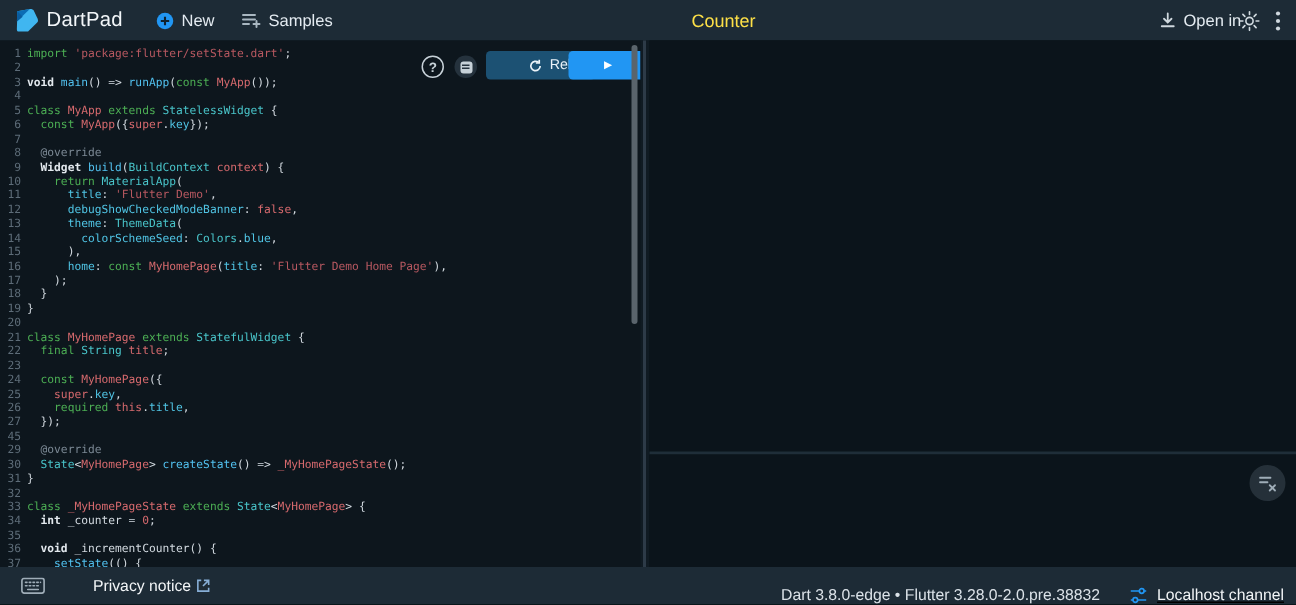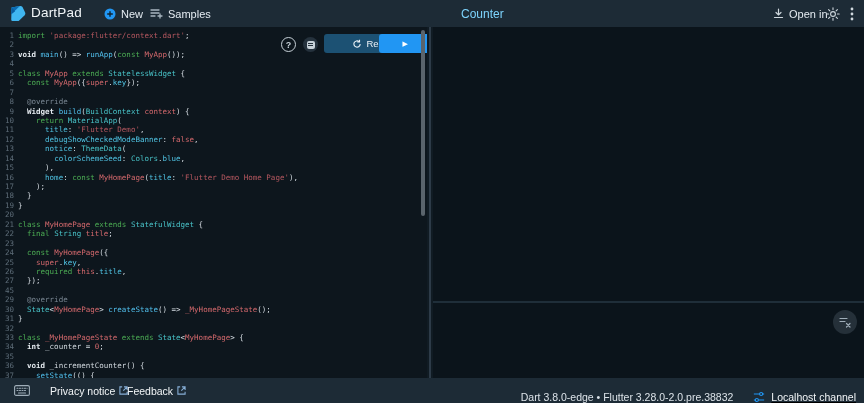--- a/index.html
+++ b/index.html
@@ -6,22 +6,22 @@
   #app{position:relative;width:864px;height:403px;overflow:hidden;
        font-family:"Liberation Sans",sans-serif;background:#0b141b;}
 
   
   .header{position:absolute;top:0;left:0;width:864px;height:27px;background:#1d2b36;}
   .logo{position:absolute;left:8px;top:4px;width:19px;height:19px;}
   .app-title{position:absolute;left:31px;top:5px;font-size:13.5px;font-weight:500;color:#f2f6f9;letter-spacing:.2px;}
   .hbtn{position:absolute;top:0;height:27px;display:flex;align-items:center;gap:5px;cursor:pointer;}
   .hbtn .lbl{font-size:11px;color:#e4ebf1;}
   .new-btn{left:104px;}
-  .samples-btn{left:150px;text-align:right;}
-  .page-title{position:absolute;left:461px;top:7px;font-size:12px;color:#7dd3fc;}
+  .samples-btn{left:161px;text-align:right;}
+  .page-title{position:absolute;left:461px;top:7px;font-size:12px;color:#fde047;}
   .openin-btn{left:773px;}
   .iconbtn{position:absolute;top:0;height:27px;display:flex;align-items:center;cursor:pointer;}
   .brightness-btn{left:826px;}
   .kebab-btn{left:846px;width:12px;justify-content:center;}
 
   
   .main{position:absolute;top:27px;left:0;width:864px;height:351px;}
   .editor{position:absolute;left:0;top:0;width:427px;height:351px;background:#0d161d;overflow:hidden;}
   .gutter{position:absolute;left:0;top:4px;width:14px;}
   .gutter-num{height:9.45px;line-height:9.45px;font-family:"DejaVu Sans Mono","Liberation Mono",monospace;
@@ -66,21 +66,21 @@
   .h-divider{position:absolute;left:0;top:274px;width:431px;height:2px;background:#1f2e39;cursor:row-resize;}
   .console{position:absolute;left:0;top:276px;width:431px;height:75px;background:#0b141b;}
   .clear-btn{position:absolute;right:7px;top:7px;width:24px;height:24px;border-radius:50%;
              background:rgba(130,150,165,.22);display:flex;align-items:center;justify-content:center;cursor:pointer;}
 
   
   .footer{position:absolute;top:378px;left:0;width:864px;height:25px;background:#1d2b36;}
   .kbd-btn{position:absolute;left:14px;top:0;height:25px;display:flex;align-items:center;cursor:pointer;}
   .flink{position:absolute;top:0;height:25px;display:flex;align-items:center;gap:4px;cursor:pointer;}
   .flink .lbl{font-size:10.5px;color:#f2f5f7;}
-  .privacy{left:50px;}
+  .privacy{left:62px;}
   .feedback{left:127px;}
   .fright{position:absolute;right:8px;top:0;height:37px;display:flex;align-items:center;}
   .version{font-size:10.5px;color:#dbe2e8;}
   .channel{display:flex;align-items:center;gap:6px;margin-left:20px;cursor:pointer;text-decoration:underline;}
   .channel .lbl{font-size:10.5px;color:#f2f5f7;}
 </style>
 </head>
 <body>
 
 <div id="app">
@@ -171,33 +171,33 @@
           <div class="gutter-num">30</div>
           <div class="gutter-num">31</div>
           <div class="gutter-num">32</div>
           <div class="gutter-num">33</div>
           <div class="gutter-num">34</div>
           <div class="gutter-num">35</div>
           <div class="gutter-num">36</div>
           <div class="gutter-num">37</div>
         </div>
       <div class="code-lines">
-          <div class="code-line"><span class="tk-kw">import</span><span class="tk-pl"> </span><span class="tk-str">'package:flutter/context.dart'</span><span class="tk-pl">;</span></div>
+          <div class="code-line"><span class="tk-kw">import</span><span class="tk-pl"> </span><span class="tk-str">'package:flutter/setState.dart'</span><span class="tk-pl">;</span></div>
           <div class="code-line"></div>
           <div class="code-line"><span class="tk-kwb">void</span><span class="tk-pl"> </span><span class="tk-fn">main</span><span class="tk-pl">() =&gt; </span><span class="tk-fn">runApp</span><span class="tk-pl">(</span><span class="tk-kw">const</span><span class="tk-pl"> </span><span class="tk-id">MyApp</span><span class="tk-pl">());</span></div>
           <div class="code-line"></div>
           <div class="code-line"><span class="tk-kw">class</span><span class="tk-pl"> </span><span class="tk-id">MyApp</span><span class="tk-pl"> </span><span class="tk-kw">extends</span><span class="tk-pl"> </span><span class="tk-ty">StatelessWidget</span><span class="tk-pl"> {</span></div>
           <div class="code-line"><span class="tk-pl">  </span><span class="tk-kw">const</span><span class="tk-pl"> </span><span class="tk-id">MyApp</span><span class="tk-pl">({</span><span class="tk-id">super</span><span class="tk-pl">.</span><span class="tk-prop">key</span><span class="tk-pl">});</span></div>
           <div class="code-line"></div>
           <div class="code-line"><span class="tk-pl">  </span><span class="tk-cm">@override</span></div>
           <div class="code-line"><span class="tk-pl">  </span><span class="tk-kwb">Widget</span><span class="tk-pl"> </span><span class="tk-fn">build</span><span class="tk-pl">(</span><span class="tk-ty">BuildContext</span><span class="tk-pl"> </span><span class="tk-id">context</span><span class="tk-pl">) {</span></div>
           <div class="code-line"><span class="tk-pl">    </span><span class="tk-kw">return</span><span class="tk-pl"> </span><span class="tk-ty">MaterialApp</span><span class="tk-pl">(</span></div>
           <div class="code-line"><span class="tk-pl">      </span><span class="tk-prop">title</span><span class="tk-pl">: </span><span class="tk-str">'Flutter Demo'</span><span class="tk-pl">,</span></div>
           <div class="code-line"><span class="tk-pl">      </span><span class="tk-prop">debugShowCheckedModeBanner</span><span class="tk-pl">: </span><span class="tk-num">false</span><span class="tk-pl">,</span></div>
-          <div class="code-line"><span class="tk-pl">      </span><span class="tk-prop">notice</span><span class="tk-pl">: </span><span class="tk-ty">ThemeData</span><span class="tk-pl">(</span></div>
+          <div class="code-line"><span class="tk-pl">      </span><span class="tk-prop">theme</span><span class="tk-pl">: </span><span class="tk-ty">ThemeData</span><span class="tk-pl">(</span></div>
           <div class="code-line"><span class="tk-pl">        </span><span class="tk-prop">colorSchemeSeed</span><span class="tk-pl">: </span><span class="tk-ty">Colors</span><span class="tk-pl">.</span><span class="tk-prop">blue</span><span class="tk-pl">,</span></div>
           <div class="code-line"><span class="tk-pl">      ),</span></div>
           <div class="code-line"><span class="tk-pl">      </span><span class="tk-prop">home</span><span class="tk-pl">: </span><span class="tk-kw">const</span><span class="tk-pl"> </span><span class="tk-id">MyHomePage</span><span class="tk-pl">(</span><span class="tk-prop">title</span><span class="tk-pl">: </span><span class="tk-str">'Flutter Demo Home Page'</span><span class="tk-pl">),</span></div>
           <div class="code-line"><span class="tk-pl">    );</span></div>
           <div class="code-line"><span class="tk-pl">  }</span></div>
           <div class="code-line"><span class="tk-pl">}</span></div>
           <div class="code-line"></div>
           <div class="code-line"><span class="tk-kw">class</span><span class="tk-pl"> </span><span class="tk-id">MyHomePage</span><span class="tk-pl"> </span><span class="tk-kw">extends</span><span class="tk-pl"> </span><span class="tk-ty">StatefulWidget</span><span class="tk-pl"> {</span></div>
           <div class="code-line"><span class="tk-pl">  </span><span class="tk-kw">final</span><span class="tk-pl"> </span><span class="tk-ty">String</span><span class="tk-pl"> </span><span class="tk-id">title</span><span class="tk-pl">;</span></div>
           <div class="code-line"></div>
@@ -268,27 +268,20 @@
     </div>
 
     <div class="flink privacy">
       <span class="lbl">Privacy notice</span>
       <svg width="9" height="9" viewBox="0 0 10 10">
         <path d="M3.5 1H1v8h8V6.5" fill="none" stroke="#86aed6" stroke-width="1.2"></path>
         <path d="M5.5 1H9v3.5M9 1L4.8 5.2" fill="none" stroke="#86aed6" stroke-width="1.2"></path>
       </svg>
     </div>
 
-    <div class="flink feedback">
-      <span class="lbl">Feedback</span>
-      <svg width="9" height="9" viewBox="0 0 10 10">
-        <path d="M3.5 1H1v8h8V6.5" fill="none" stroke="#86aed6" stroke-width="1.2"></path>
-        <path d="M5.5 1H9v3.5M9 1L4.8 5.2" fill="none" stroke="#86aed6" stroke-width="1.2"></path>
-      </svg>
-    </div>
 
     <div class="fright">
       <span class="version">Dart 3.8.0-edge • Flutter 3.28.0-2.0.pre.38832</span>
       <div class="channel">
         <svg width="12" height="12" viewBox="0 0 14 14">
           <path d="M1 3.5h12M1 10.5h12" stroke="#2196f3" stroke-width="1.3"></path>
           <circle cx="9.5" cy="3.5" r="1.8" fill="#1d2b36" stroke="#2196f3" stroke-width="1.3"></circle>
           <circle cx="4.5" cy="10.5" r="1.8" fill="#1d2b36" stroke="#2196f3" stroke-width="1.3"></circle>
         </svg>
         <span class="lbl">Localhost channel</span>

